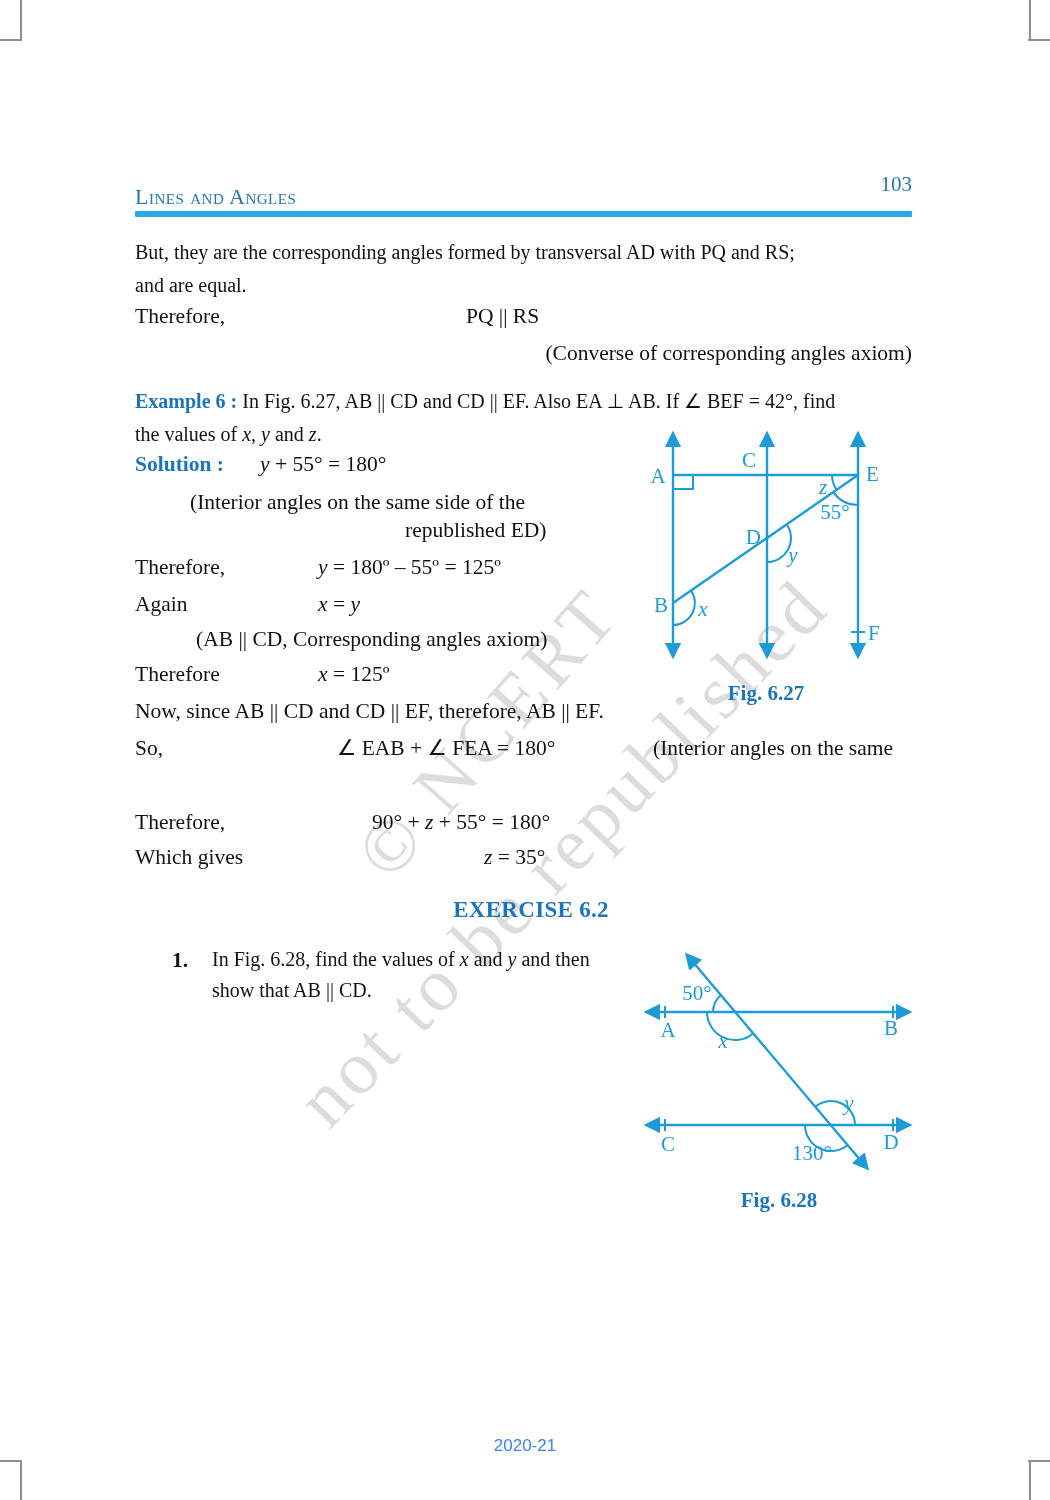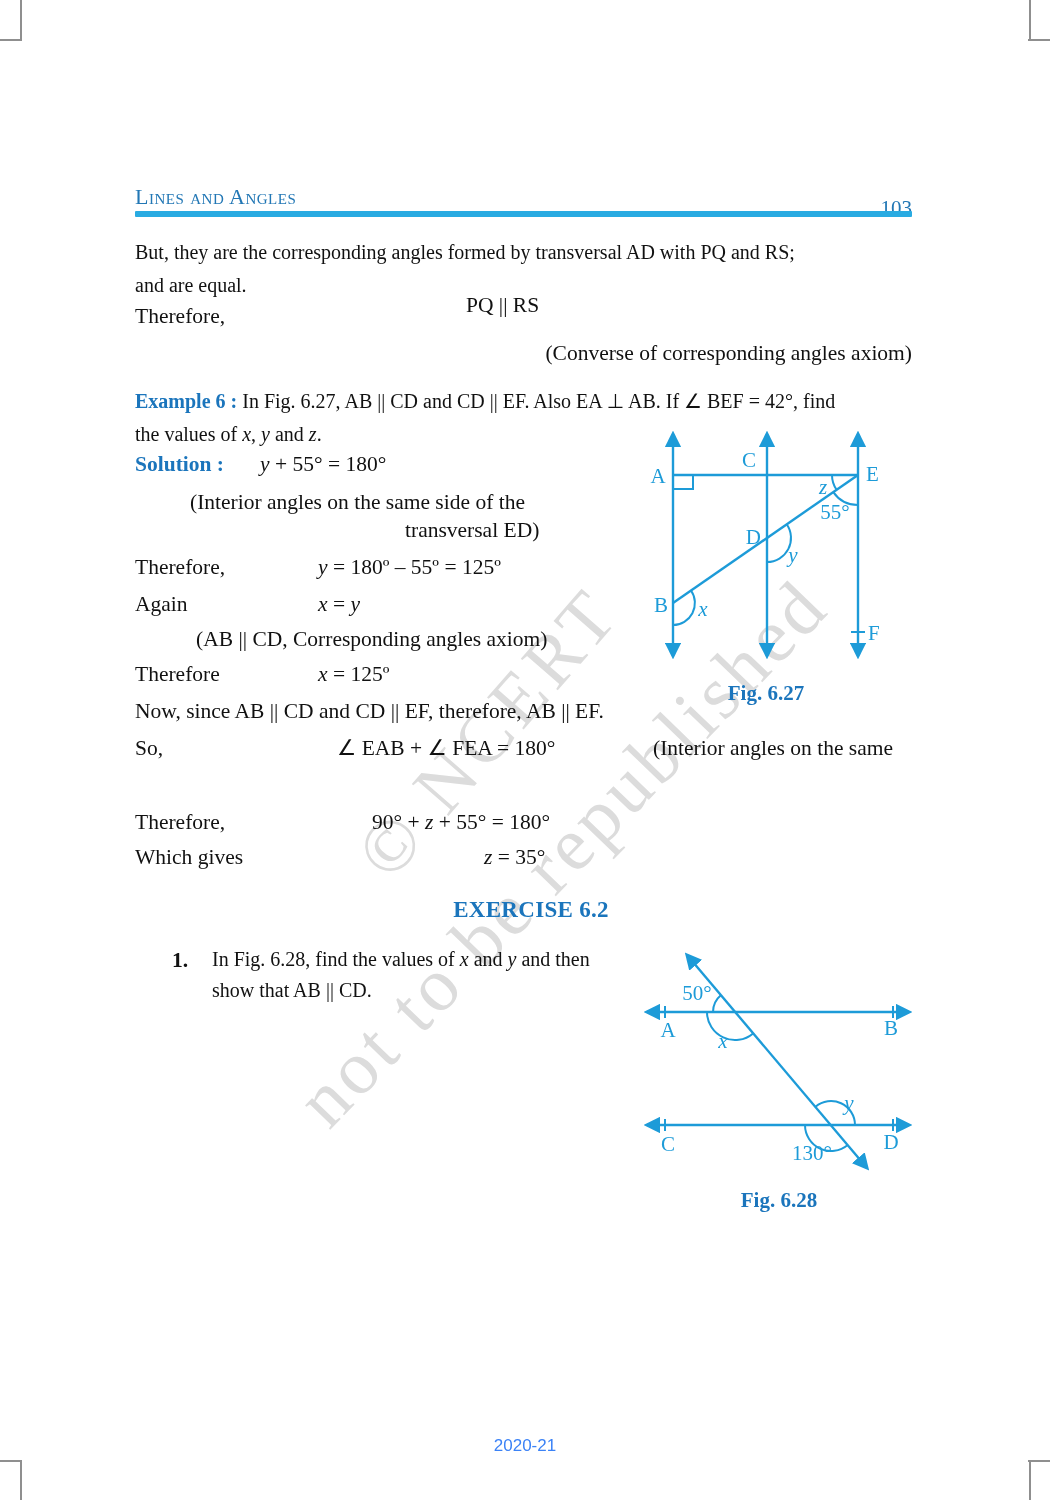--- a/index.html
+++ b/index.html
@@ -48,41 +48,41 @@
   <div class="crop" style="left:1028px;top:39px;width:22px;height:1.5px;"></div>
   <div class="crop" style="left:20px;top:1461px;width:1.5px;height:39px;"></div>
   <div class="crop" style="left:0;top:1460px;width:22px;height:1.5px;"></div>
   <div class="crop" style="left:1029px;top:1461px;width:1.5px;height:39px;"></div>
   <div class="crop" style="left:1028px;top:1460px;width:22px;height:1.5px;"></div>
 
   <div class="wm" style="left:488px;top:733px;font-size:74px;letter-spacing:6px;transform:translate(-50%,-50%) rotate(-49deg);">© NCERT</div>
   <div class="wm" style="left:562px;top:853px;font-size:76px;letter-spacing:4px;transform:translate(-50%,-50%) rotate(-46deg);">not to be republished</div>
 
   <div class="abs z2 hdr-title" style="left:135px;top:184px;">Lines and Angles</div>
-  <div class="abs z2 hdr-num" style="left:830px;top:196px;width:82px;">103</div>
+  <div class="abs z2 hdr-num" style="left:830px;top:172px;width:82px;">103</div>
   <div class="abs z2 hdr-rule" style="left:135px;top:211px;width:777px;"></div>
 
   <div class="abs z2 blk" style="left:135px;top:236px;width:790px;">
     <span>But, they are the corresponding angles formed by transversal AD with PQ and RS;</span><br>
     <span>and are equal.</span>
   </div>
   <div class="abs z2 t" style="left:135px;top:300px;">Therefore,</div>
-  <div class="abs z2 t" style="left:466px;top:289px;">PQ || RS</div>
+  <div class="abs z2 t" style="left:466px;top:300px;">PQ || RS</div>
   <div class="abs z2 t right" style="left:520px;top:337px;width:392px;">(Converse of corresponding angles axiom)</div>
 
   <div class="abs z2 blk" style="left:135px;top:385px;width:800px;">
     <span class="blue-b">Example 6 :</span><span> In Fig. 6.27, AB || CD and CD || EF. Also EA ⊥ AB. If ∠ BEF = 42°, find</span><br>
     <span>the values of </span><span class="it">x</span><span>, </span><span class="it">y</span><span> and </span><span class="it">z</span><span>.</span>
   </div>
 
   <div class="abs z2 t blue-b" style="left:135px;top:448px;">Solution :</div>
   <div class="abs z2 t" style="left:260px;top:448px;"><span class="it">y</span><span> + 55° = 180°</span></div>
 
   <div class="abs z2 t" style="left:190px;top:486px;">(Interior angles on the same side of the</div>
-  <div class="abs z2 t" style="left:405px;top:514px;">transversal ED)</div>
+  <div class="abs z2 t" style="left:405px;top:514px;">republished ED)</div>
 
   <div class="abs z2 t" style="left:135px;top:551px;">Therefore,</div>
   <div class="abs z2 t" style="left:318px;top:551px;"><span class="it">y</span><span> = 180º – 55º = 125º</span></div>
 
   <div class="abs z2 t" style="left:135px;top:588px;">Again</div>
   <div class="abs z2 t" style="left:318px;top:588px;"><span class="it">x</span><span> = </span><span class="it">y</span></div>
 
   <div class="abs z2 t" style="left:196px;top:623px;">(AB || CD, Corresponding angles axiom)</div>
 
   <div class="abs z2 t" style="left:135px;top:658px;">Therefore</div>

